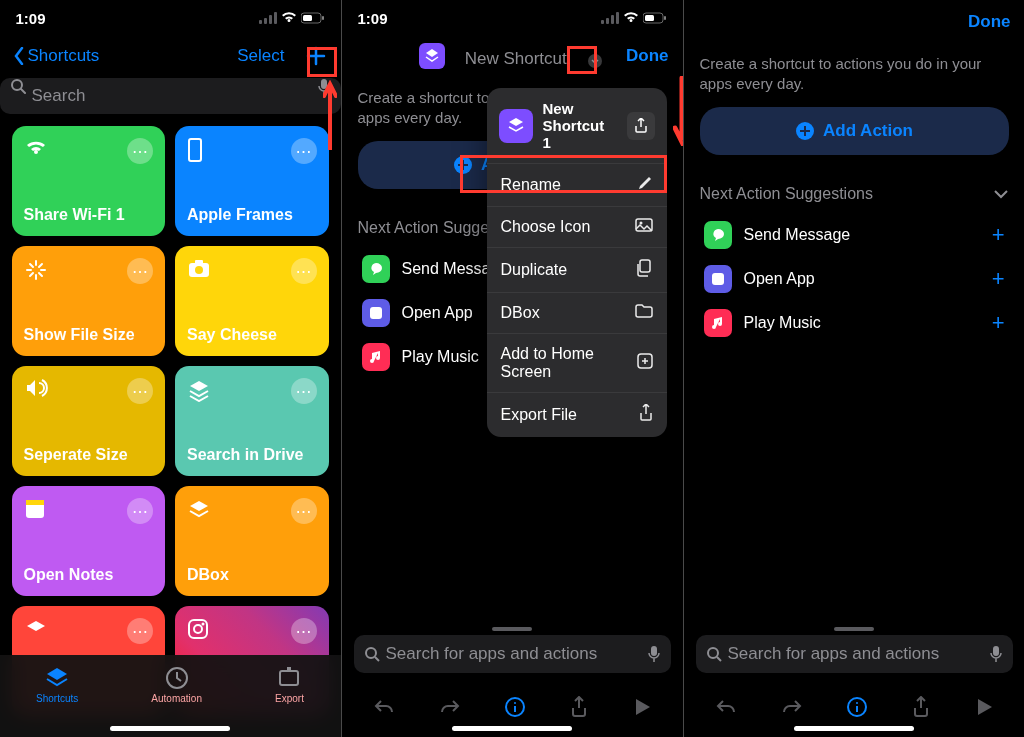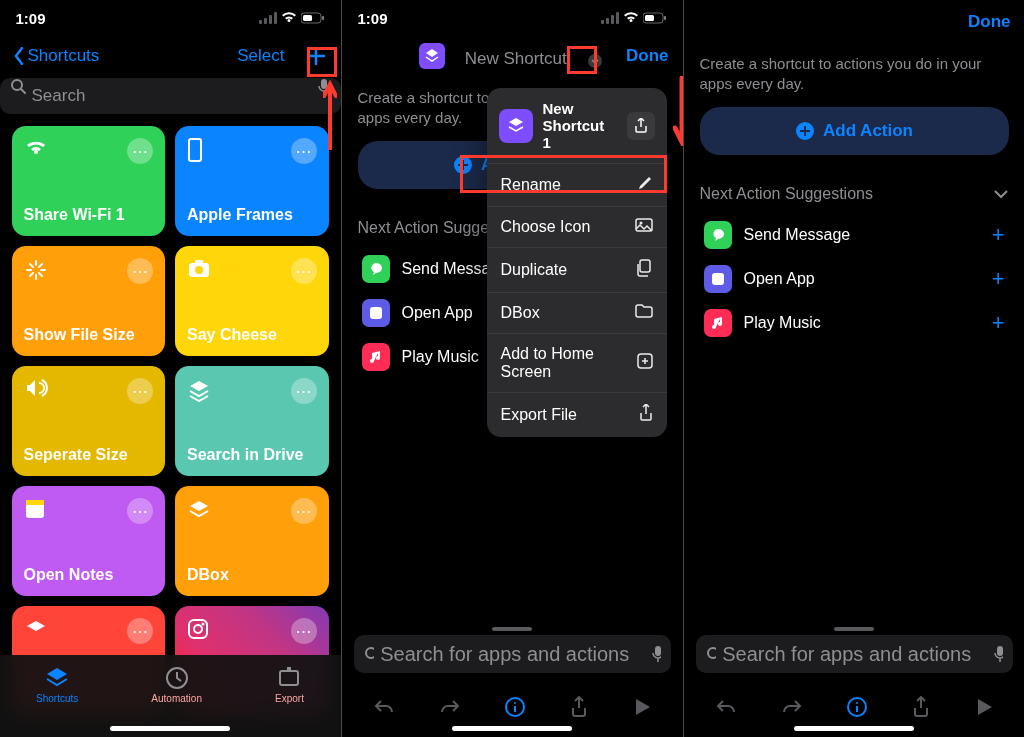--- a/index.html
+++ b/index.html
@@ -45,21 +45,21 @@
 .home-indicator{position:absolute;bottom:6px;left:50%;transform:translateX(-50%);width:120px;height:5px;background:#fff;border-radius:3px}
 .editor-body{padding:10px 16px;flex:1;display:flex;flex-direction:column}
 .hint-text{color:#8e8e93;font-size:15px;line-height:1.3;margin-bottom:14px}
 .add-action{background:#1b2a4a;height:48px;border-radius:20px;display:flex;align-items:center;justify-content:center;gap:8px;color:#0a84ff;font-size:17px;font-weight:600;margin-bottom:30px}
 .section-header{display:flex;justify-content:space-between;align-items:center;color:#8e8e93;font-size:16px;margin-bottom:10px}
 .suggestion{display:flex;align-items:center;gap:12px;height:44px;padding:0 4px}
 .sug-icon{width:28px;height:28px;border-radius:7px;display:flex;align-items:center;justify-content:center;font-size:15px}
 .sug-label{color:#fff;font-size:16px;flex:1}
 .sug-plus{color:#0a84ff;font-size:22px}
 .bottom-search{margin:0 12px 8px;background:#1c1c1e;border-radius:10px;height:38px;display:flex;align-items:center;padding:0 10px;gap:6px}
-.bottom-search input{background:none;border:none;color:#86efac;font-size:20px;flex:1;outline:none}
+.bottom-search input{background:none;border:none;color:#86efac;font-size:17px;flex:1;outline:none}
 .bottom-search input::placeholder{color:#8e8e93}
 .bottom-toolbar{height:56px;display:flex;justify-content:space-around;align-items:center;padding:0 10px}
 .toolbar-icon{color:#5a5a5e;font-size:20px}
 .toolbar-icon.active{color:#0a84ff}
 .popup{position:absolute;top:88px;right:16px;width:180px;background:#2c2c2e;border-radius:14px;overflow:hidden;z-index:10;box-shadow:0 8px 30px rgba(0,0,0,.5)}
 .popup-header{display:flex;align-items:center;gap:10px;padding:12px;border-bottom:1px solid #3a3a3c}
 .popup-header-icon{width:34px;height:34px;background:#7d4dff;border-radius:8px;display:flex;align-items:center;justify-content:center}
 .popup-header-title{color:#fff;font-size:15px;font-weight:600;flex:1}
 .popup-share{width:28px;height:28px;background:#3a3a3c;border-radius:6px;display:flex;align-items:center;justify-content:center}
 .popup-item{display:flex;justify-content:space-between;align-items:center;padding:11px 14px;border-bottom:1px solid #3a3a3c;color:#fff;font-size:16px}

